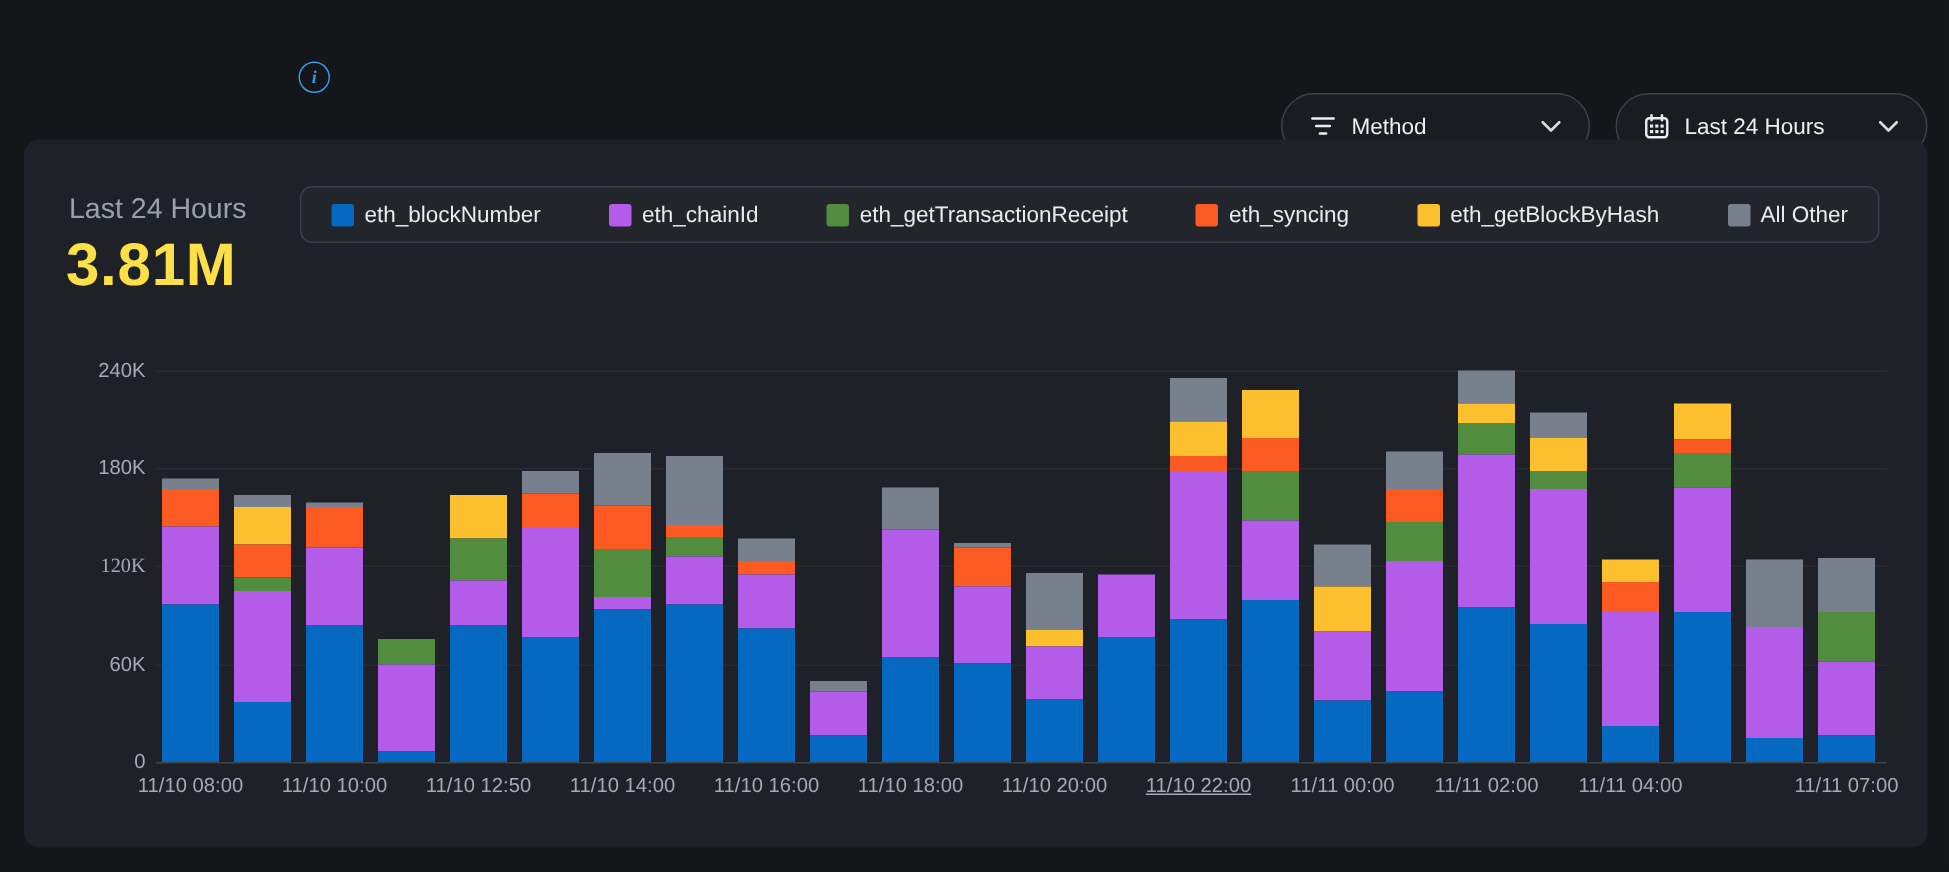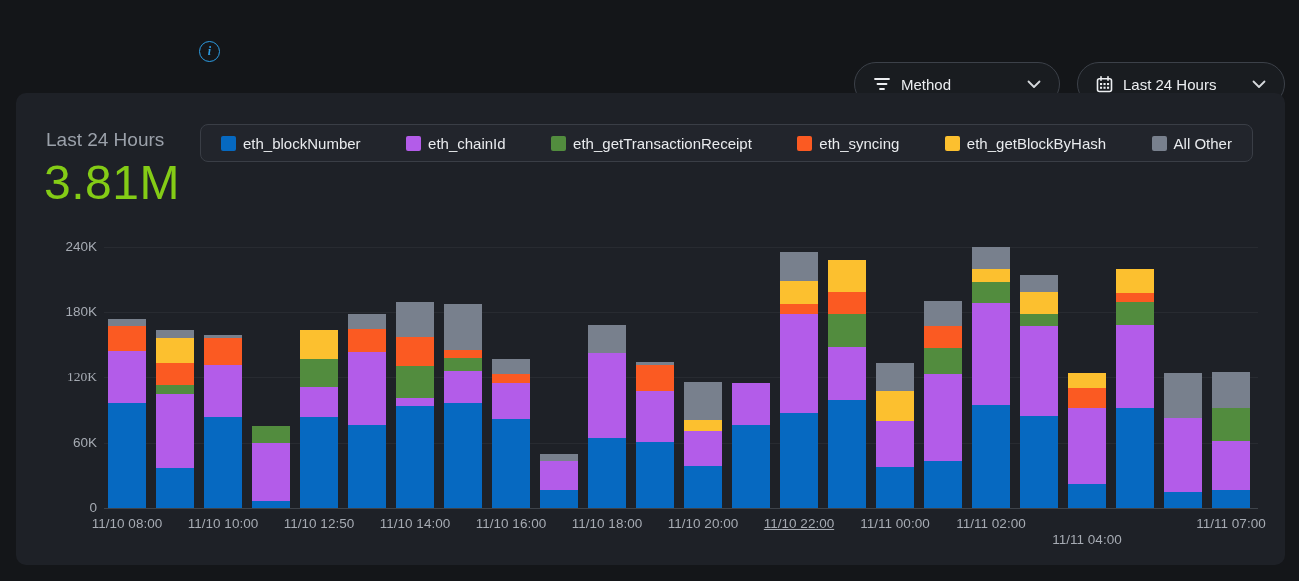--- a/index.html
+++ b/index.html
@@ -13,21 +13,21 @@
 
   .pill { position:absolute; top:30px; height:44px; border:1px solid #3c4149; border-radius:22px; background:#191c20; display:flex; align-items:center; padding:0 18px; cursor:pointer;margin-top:32px; }
   .pill .lbl { color:#eceef1; font-size:15px; font-weight:500; margin-left:10px; }
   .pill .chev { margin-left:auto; display:flex; }
   #method-pill { left:854px; width:206px; }
   #range-pill  { left:1077px; width:208px; }
 
   
   .card { position:absolute; left:16px; top:93px; width:1269px; height:472px; background:#1e2127; border-radius:10px; }
   .period-label { position:absolute; left:30px; top:36px; font-size:19px; color:#9ba1aa; }
-  .total-value  { position:absolute; left:28px; top:62px; font-size:48px; font-weight:400; color:#84cc16; letter-spacing:.5px; }
+  .total-value  { position:absolute; left:28px; top:62px; font-size:40px; font-weight:700; color:#fde047; letter-spacing:.5px; }
 
   
   .legend { position:absolute; left:184px; top:31px; width:1053px; height:38px; background:#22252c; border:1px solid #3a3e46; border-radius:8px; display:flex; align-items:center; justify-content:space-between; padding:0 20px; }
   .legend-item { display:flex; align-items:center; gap:7px; cursor:pointer; }
   .legend-swatch { width:15px; height:15px; border-radius:2px; }
   .legend-item span.txt { color:#e9ebee; font-size:15px; }
 
   
   .plot { position:absolute; left:88px; top:154px; width:1154px; height:261px; }
   .gridline { position:absolute; left:0; width:100%; height:1px; background:#282b31; }
@@ -285,18 +285,18 @@
         <span class="xtick" style="left: 19px;">11/10 08:00</span>
         <span class="xtick" style="left: 115px;">11/10 10:00</span>
         <span class="xtick" style="left: 211px;">11/10 12:50</span>
         <span class="xtick" style="left: 307px;">11/10 14:00</span>
         <span class="xtick" style="left: 403px;">11/10 16:00</span>
         <span class="xtick" style="left: 499px;">11/10 18:00</span>
         <span class="xtick" style="left: 595px;">11/10 20:00</span>
         <span class="xtick" style="left: 691px; text-decoration: underline;">11/10 22:00</span>
         <span class="xtick" style="left: 787px;">11/11 00:00</span>
         <span class="xtick" style="left: 883px;">11/11 02:00</span>
-        <span class="xtick" style="left: 979px; margin-top: 16px;">11/11 04:00</span>
+        <span class="xtick" style="left: 979px;">11/11 04:00</span>
         <span class="xtick" style="left: 1123px;">11/11 07:00</span>
       </div>
   </div>
 
 </div>
 
 </body></html>

